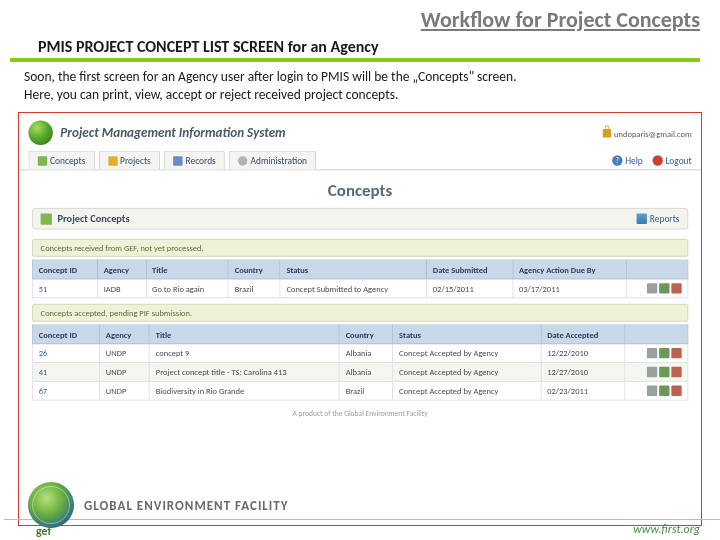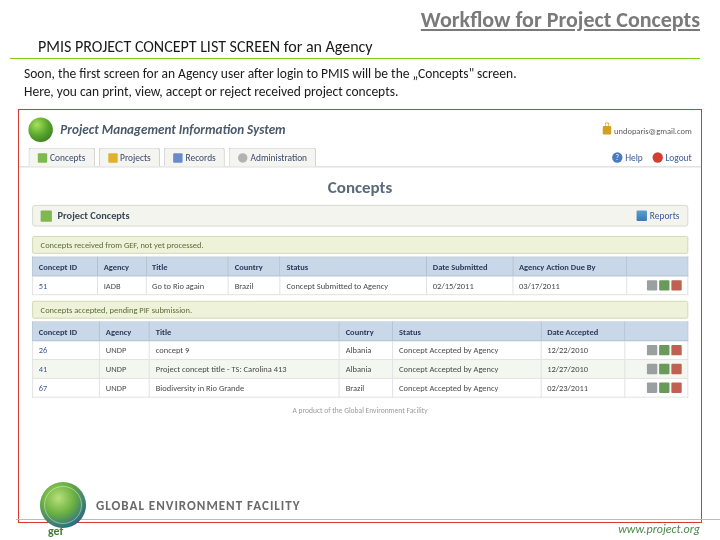--- a/index.html
+++ b/index.html
@@ -1,18 +1,18 @@
 <!DOCTYPE html>
 <html><head>
 <meta charset="utf-8">
 <style>
   * { box-sizing: border-box; margin: 0; padding: 0; }
   body { width: 720px; height: 540px; font-family: Calibri, Arial, sans-serif; background: #fff; position: relative; overflow: hidden; }
   .slide-title { text-align: right; font-size: 22px; font-weight: bold; color: #7a7a7a; padding: 6px 20px 2px 0; text-decoration: underline; }
-  .section-heading { font-size: 16px; font-weight: normal; color: #1a1a1a; padding: 2px 0 2px 28px; border-bottom: 1px solid #84cc16; margin: 0 20px 6px 10px; }
+  .section-heading { font-size: 16px; font-weight: bold; color: #1a1a1a; padding: 2px 0 2px 28px; border-bottom: 4px solid #84cc16; margin: 0 20px 6px 10px; }
   .body-text { font-size: 13.5px; color: #1a1a1a; padding: 0 30px 8px 24px; line-height: 1.35; max-width: 560px; }
   .app-frame { margin: 0 18px; border: 1.5px solid #d63a2a; background: #fff; height: 414px; overflow: hidden; }
   .app-inner { transform: scale(0.94); transform-origin: top left; width: 106.4%; }
   .app-header { display: flex; align-items: center; padding: 8px 10px 6px 10px; }
   .globe { width: 26px; height: 26px; border-radius: 50%; background: radial-gradient(circle at 35% 30%, #a7e05a 0%, #5aa82e 45%, #2d6a1a 100%); margin-right: 8px; flex-shrink: 0; }
   .app-title { font-size: 14px; color: #4a5a6a; font-style: italic; font-weight: 600; }
   .user-lock { margin-left: auto; font-size: 9px; color: #5a5a5a; display: flex; align-items: center; gap: 3px; }
   .lock-icon { width: 9px; height: 9px; background: #d4a020; border-radius: 1px; position: relative; }
   .lock-icon::before { content:""; position:absolute; top:-4px; left:2px; width:3px; height:4px; border:1px solid #d4a020; border-bottom:none; border-radius: 3px 3px 0 0; }
   .tabs { display: flex; gap: 4px; padding: 0 10px; border-bottom: 1px solid #d0d0d0; align-items: flex-end; }
@@ -38,21 +38,21 @@
   th { background: #c8d8e8; color: #2a3a5a; font-weight: bold; padding: 4px 6px; text-align: left; border: 1px solid #b0c0d0; }
   td { padding: 4px 6px; border: 1px solid #e0e0e0; color: #4a4a4a; background: #fff; }
   tr.alt td { background: #f4f6f0; }
   .row-link { color: #3a5a9a; cursor: pointer; }
   .action-cell { display: flex; gap: 2px; justify-content: flex-end; }
   .act-ico { width: 11px; height: 11px; border-radius: 1px; cursor: pointer; }
   .act-ico.print { background: #9aa0a0; }
   .act-ico.view { background: #6a9a5a; }
   .act-ico.edit { background: #c06050; }
   .footer-note { text-align: center; font-size: 8px; color: #9a9a9a; padding: 8px 0 4px; }
-  .slide-footer { position: absolute; left: 16px; right: 0; bottom: 0; height: 64px; }
+  .slide-footer { position: absolute; left: 4px; right: 0; bottom: 0; height: 64px; }
   .footer-rule { position: absolute; left: 0; right: 0; bottom: 20px; height: 1px; background: #bbb; }
   .gef-logo { position: absolute; left: 24px; bottom: 12px; display: flex; align-items: center; gap: 10px; }
   .gef-globe { width: 46px; height: 46px; border-radius: 50%; background: radial-gradient(circle at 40% 35%, #b8e07a 0%, #6ab040 40%, #2a6a8a 75%, #1a4a6a 100%); position: relative; }
   .gef-globe::after { content:""; position:absolute; top:4px; left:4px; right:4px; bottom:4px; border-radius:50%; border: 1px solid rgba(255,255,255,0.4); }
   .gef-text { line-height: 1; }
   .gef-main { font-size: 13px; letter-spacing: 1px; color: #6a6a6a; font-weight: 600; }
   .gef-sub { font-size: 8.5px; letter-spacing: 2px; color: #7a7a7a; margin-top: 2px; }
   .gef-small { position: absolute; left: 32px; bottom: 2px; font-size: 12px; color: #4a7a3a; font-weight: bold; }
   .url { position: absolute; right: 20px; bottom: 4px; font-size: 12px; color: #4a8a4a; font-style: italic; }
 </style>
@@ -218,14 +218,14 @@
 
 <div class="slide-footer">
   <div class="footer-rule"></div>
   <div class="gef-logo">
     <div class="gef-globe"></div>
     <div class="gef-text">
       <div class="gef-main">GLOBAL ENVIRONMENT FACILITY</div>
     </div>
   </div>
   <div class="gef-small">gef</div>
-  <div class="url">www.project.org</div>
+  <div class="url">www.first.org</div>
 </div>
 
 </body></html>

